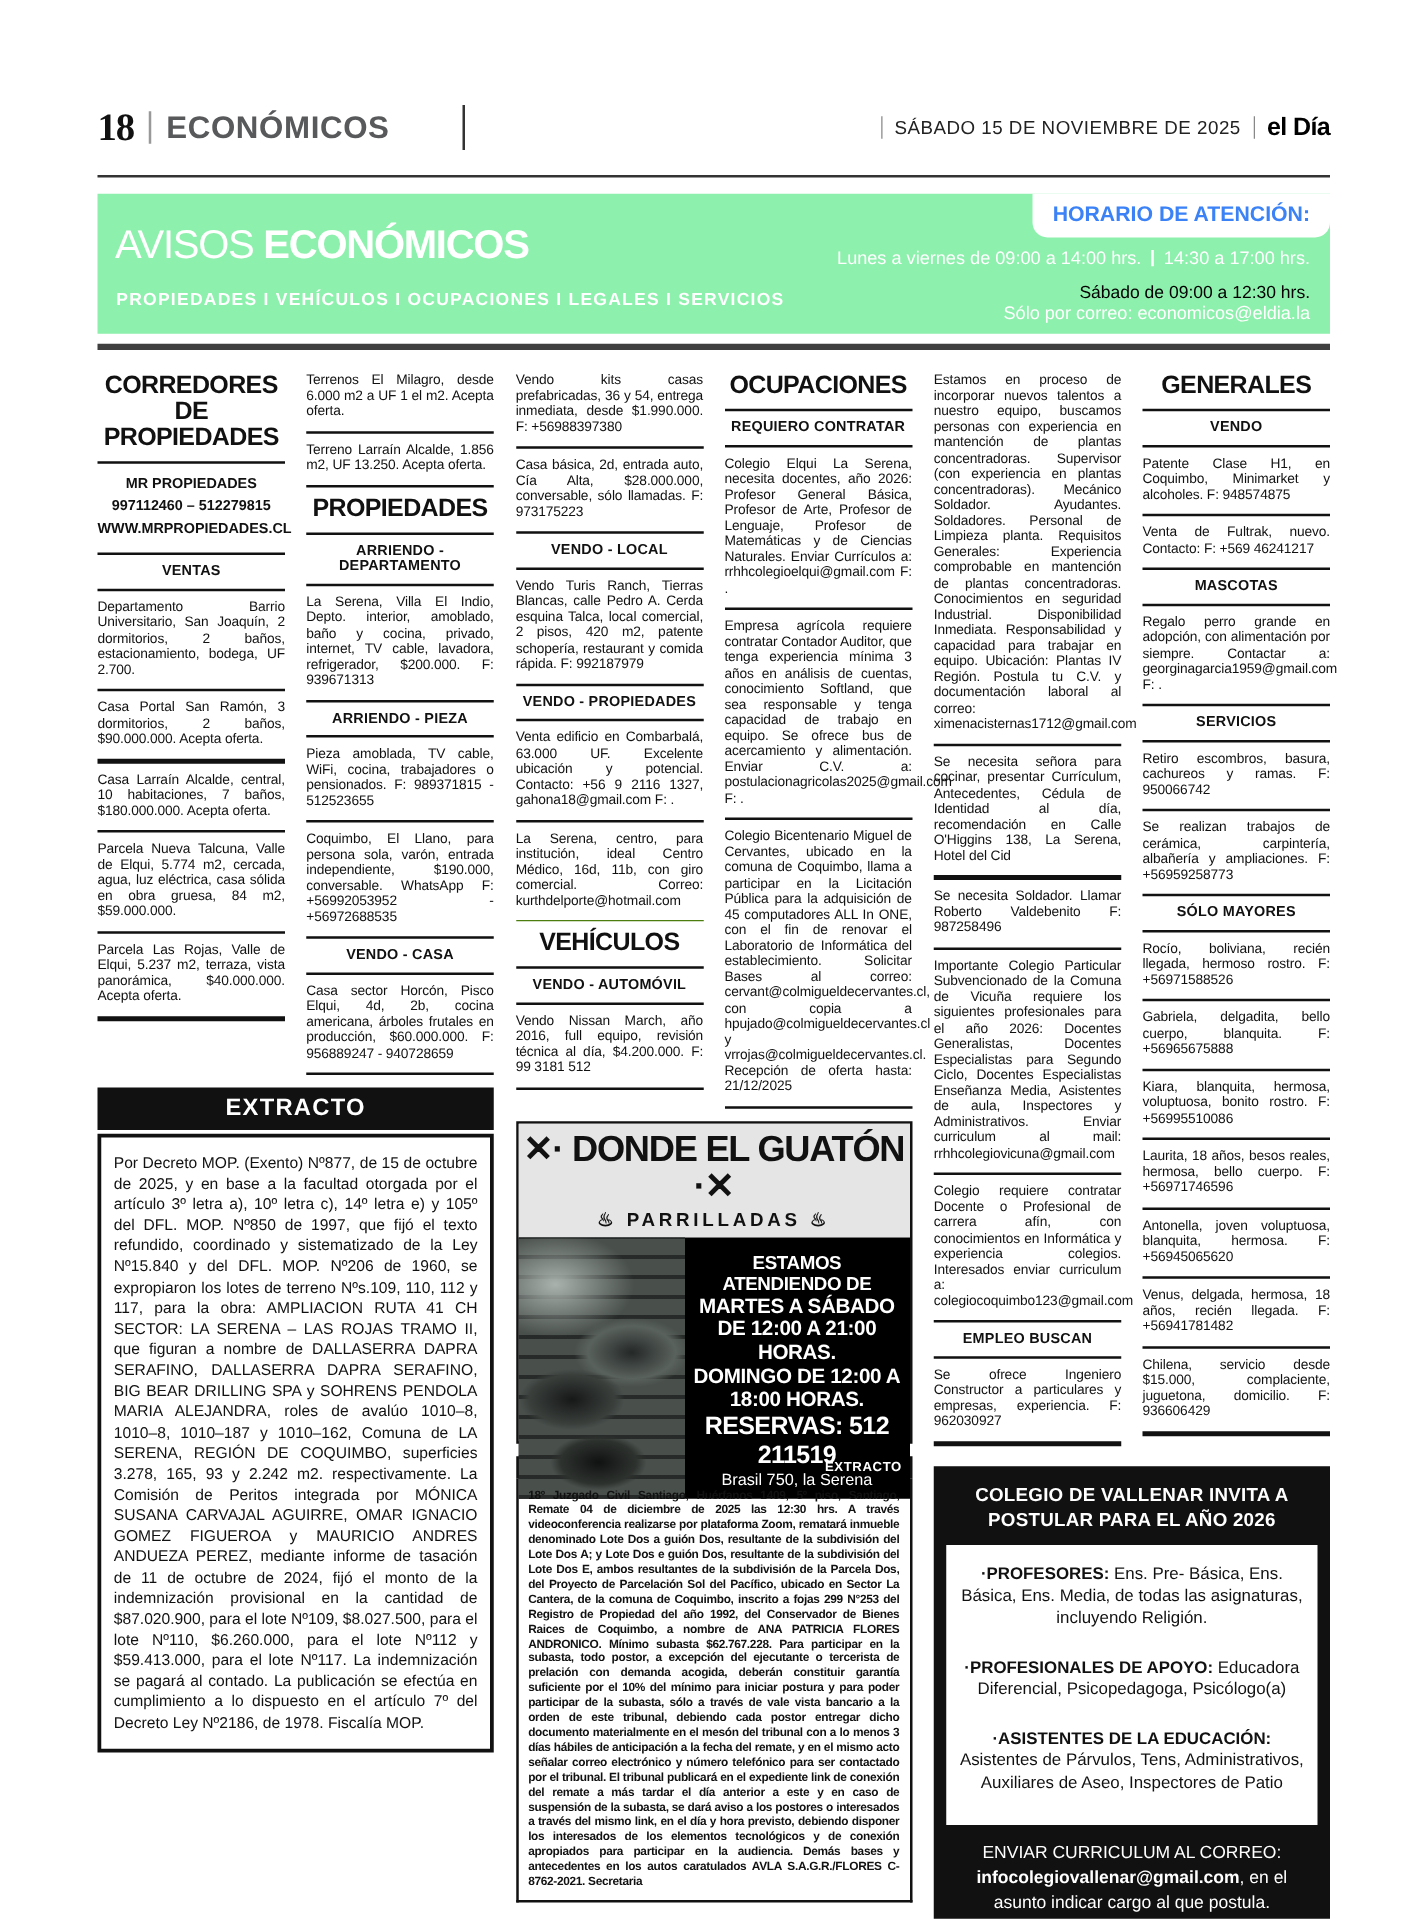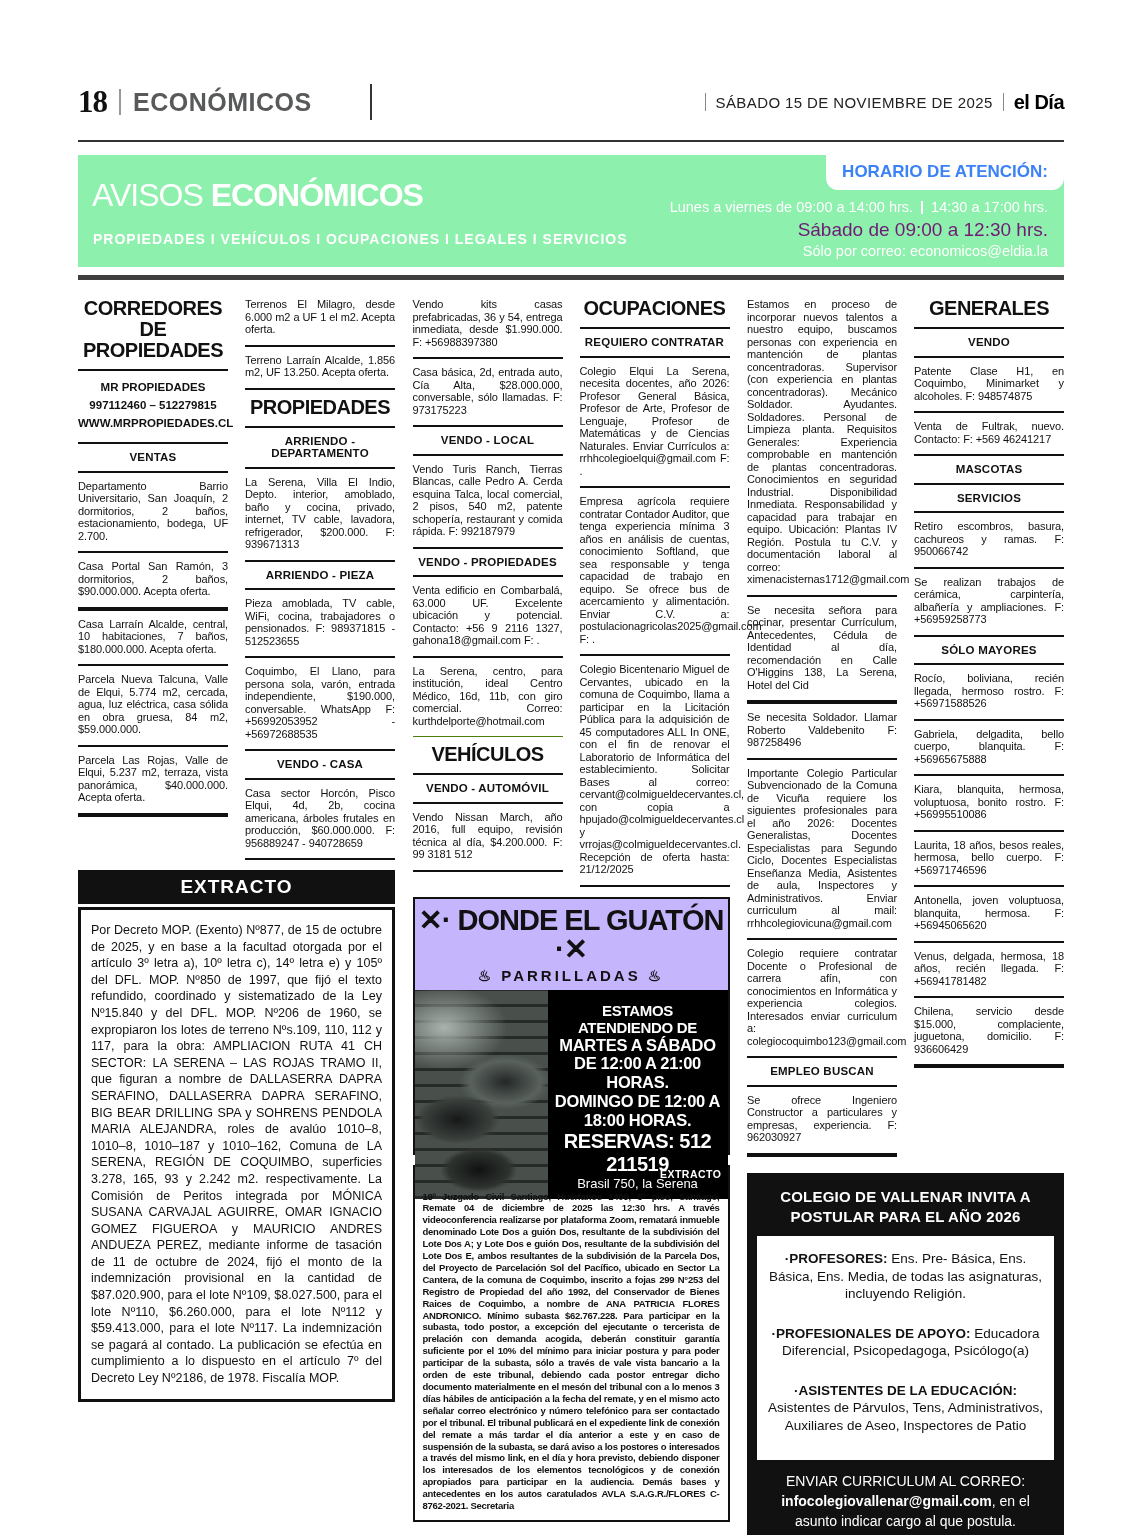--- a/index.html
+++ b/index.html
@@ -18,21 +18,21 @@
   .brand{font-size:20px;font-weight:800;letter-spacing:-.5px;color:#000;}
 
   
   .banner{position:relative;height:112px;margin-top:13px;padding:0 14px;box-sizing:border-box;}
   .banner-title{position:absolute;left:14px;top:24px;font-size:32px;color:#fff;letter-spacing:-1px;line-height:1;}
   .banner-title .light{font-weight:400;}
   .banner-title .bold{font-weight:800;}
   .banner-cats{position:absolute;left:15px;top:76px;color:#fff;font-size:14px;font-weight:600;letter-spacing:1px;}
   .horario-pill{position:absolute;top:0;right:0;background:#fff;padding:7px 16px 8px;border-radius:0 0 12px 12px;font-weight:800;font-size:17px;}
   .hours1{position:absolute;top:44px;right:16px;color:#fff;font-size:14.5px;}
-  .hours2{position:absolute;bottom:26px;right:16px;color:#701a75;font-size:19px;text-align:right;}
+  .hours2{position:absolute;bottom:26px;right:16px;color:#000000;font-size:14px;text-align:right;}
   .hours3{position:absolute;bottom:8px;right:16px;color:#fff;font-size:14.5px;text-align:right;}
   .hsep{display:inline-block;border-left:2px solid #fff;height:13px;margin:0 8px;vertical-align:-2px;}
   .rule-thick{height:5px;background:#3f3f3f;margin-top:8px;}
 
   
   .cols{display:flex;justify-content:space-between;margin-top:11px;}
   .pair{width:317px;}
   .pair-row{display:flex;justify-content:space-between;align-items:flex-start;}
   .row-a{min-height:524px;}
   .row-b{min-height:572px;}
@@ -47,21 +47,21 @@
   .subhead{font-size:11.5px;font-weight:800;text-align:center;padding:7px 0;border-bottom:2px solid #111;letter-spacing:.2px;}
   .boldcenter{font-weight:800;text-align:center;white-space:pre-line;padding:8px 0 10px;border-bottom:2px solid #111;font-size:11.5px;line-height:1.55;}
 
   
   .extracto1{margin-top:10px;}
   .ex1-head{background:#111;color:#fff;text-align:center;font-weight:800;font-size:19px;letter-spacing:1px;padding:6px 0;}
   .ex1-body{border:3px solid #111;margin-top:3px;padding:12px 10px;font-size:12.5px;line-height:16.6px;text-align:justify;}
 
   
   .guaton{border:2px solid #111;margin-top:10px;height:258px;display:flex;flex-direction:column;box-sizing:border-box;}
-  .g-top{background:#c4b5fd;text-align:center;padding:7px 0 5px;}
+  .g-top{background:#e5e5e5;text-align:center;padding:7px 0 5px;}
   .g-logo{font-weight:800;font-size:29px;letter-spacing:-1px;line-height:1;}
   .g-sub{font-weight:800;font-size:15px;letter-spacing:3px;margin-top:3px;}
   .g-bottom{flex:1;display:flex;background:#000000;}
   .g-photo{width:133px;background-color:#49504c;
     background-image:
       radial-gradient(90px 60px at 22% 18%,#a9b2ad 0%,rgba(170,180,175,0) 70%),
       radial-gradient(62px 36px at 32% 62%,#161817 0%,#3a3f3c 55%,rgba(0,0,0,0) 68%),
       radial-gradient(70px 42px at 68% 44%,#242827 0%,#5a625d 50%,rgba(0,0,0,0) 66%),
       radial-gradient(55px 32px at 48% 86%,#101211 0%,#2e322f 55%,rgba(0,0,0,0) 70%),
       repeating-linear-gradient(0deg,rgba(10,11,11,.55) 0 3px,rgba(255,255,255,0) 3px 16px);}
@@ -151,21 +151,21 @@
         <div class="ex1-body">Por Decreto MOP. (Exento) Nº877, de 15 de octubre de 2025, y en base a la facultad otorgada por el artículo 3º letra a), 10º letra c), 14º letra e) y 105º del DFL. MOP. Nº850 de 1997, que fijó el texto refundido, coordinado y sistematizado de la Ley Nº15.840 y del DFL. MOP. Nº206 de 1960, se expropiaron los lotes de terreno Nºs.109, 110, 112 y 117, para la obra: AMPLIACION RUTA 41 CH SECTOR: LA SERENA – LAS ROJAS TRAMO II, que figuran a nombre de DALLASERRA DAPRA SERAFINO, DALLASERRA DAPRA SERAFINO, BIG BEAR DRILLING SPA y SOHRENS PENDOLA MARIA ALEJANDRA, roles de avalúo 1010–8, 1010–8, 1010–187 y 1010–162, Comuna de LA SERENA, REGIÓN DE COQUIMBO, superficies 3.278, 165, 93 y 2.242 m2. respectivamente. La Comisión de Peritos integrada por MÓNICA SUSANA CARVAJAL AGUIRRE, OMAR IGNACIO GOMEZ FIGUEROA y MAURICIO ANDRES ANDUEZA PEREZ, mediante informe de tasación de 11 de octubre de 2024, fijó el monto de la indemnización provisional en la cantidad de $87.020.900, para el lote Nº109, $8.027.500, para el lote Nº110, $6.260.000, para el lote Nº112 y $59.413.000, para el lote Nº117. La indemnización se pagará al contado. La publicación se efectúa en cumplimiento a lo dispuesto en el artículo 7º del Decreto Ley Nº2186, de 1978. Fiscalía MOP.</div>
       </div>
     </div>
 
     <div class="pair">
       <div class="pair-row row-b">
         <div class="col">
             <div class="blk ad">Vendo kits casas prefabricadas, 36 y 54, entrega inmediata, desde $1.990.000. F: +56988397380</div>
             <div class="blk ad">Casa básica, 2d, entrada auto, Cía Alta, $28.000.000, conversable, sólo llamadas. F: 973175223</div>
             <div class="blk subhead">VENDO - LOCAL</div>
-            <div class="blk ad">Vendo Turis Ranch, Tierras Blancas, calle Pedro A. Cerda esquina Talca, local comercial, 2 pisos, 540 m2, patente schopería, restaurant y comida rápida. F: 992187979</div>
+            <div class="blk ad">Vendo Turis Ranch, Tierras Blancas, calle Pedro A. Cerda esquina Talca, local comercial, 2 pisos, 420 m2, patente schopería, restaurant y comida rápida. F: 992187979</div>
             <div class="blk subhead">VENDO - PROPIEDADES</div>
             <div class="blk ad">Venta edificio en Combarbalá, 63.000 UF. Excelente ubicación y potencial. Contacto: +56 9 2116 1327, gahona18@gmail.com F: .</div>
             <div class="blk adbold">La Serena, centro, para institución, ideal Centro Médico, 16d, 11b, con giro comercial. Correo: kurthdelporte@hotmail.com</div>
             <div class="blk title">VEHÍCULOS</div>
             <div class="blk subhead">VENDO - AUTOMÓVIL</div>
             <div class="blk ad">Vendo Nissan March, año 2016, full equipo, revisión técnica al día, $4.200.000. F: 99 3181 512</div>
           </div>
         <div class="col">
             <div class="blk title">OCUPACIONES</div>
             <div class="blk subhead">REQUIERO CONTRATAR</div>
@@ -206,20 +206,21 @@
             <div class="blk ad">Colegio requiere contratar Docente o Profesional de carrera afín, con conocimientos en Informática y experiencia colegios. Interesados enviar curriculum a: colegiocoquimbo123@gmail.com</div>
             <div class="blk subhead">EMPLEO BUSCAN</div>
             <div class="blk ad thick">Se ofrece Ingeniero Constructor a particulares y empresas, experiencia. F: 962030927</div>
           </div>
         <div class="col">
             <div class="blk title">GENERALES</div>
             <div class="blk subhead">VENDO</div>
             <div class="blk ad">Patente Clase H1, en Coquimbo, Minimarket y alcoholes. F: 948574875</div>
             <div class="blk ad">Venta de Fultrak, nuevo. Contacto: F: +569 46241217</div>
             <div class="blk subhead">MASCOTAS</div>
+            <div class="blk ad">Regalo perro grande en adopción, con alimentación por siempre. Contactar a: georginagarcia1959@gmail.com F: .</div>
             <div class="blk subhead">SERVICIOS</div>
             <div class="blk ad">Retiro escombros, basura, cachureos y ramas. F: 950066742</div>
             <div class="blk ad">Se realizan trabajos de cerámica, carpintería, albañería y ampliaciones. F: +56959258773</div>
             <div class="blk subhead">SÓLO MAYORES</div>
             <div class="blk ad">Rocío, boliviana, recién llegada, hermoso rostro. F: +56971588526</div>
             <div class="blk ad">Gabriela, delgadita, bello cuerpo, blanquita. F: +56965675888</div>
             <div class="blk ad">Kiara, blanquita, hermosa, voluptuosa, bonito rostro. F: +56995510086</div>
             <div class="blk ad">Laurita, 18 años, besos reales, hermosa, bello cuerpo. F: +56971746596</div>
             <div class="blk ad">Antonella, joven voluptuosa, blanquita, hermosa. F: +56945065620</div>
             <div class="blk ad">Venus, delgada, hermosa, 18 años, recién llegada. F: +56941781482</div>

